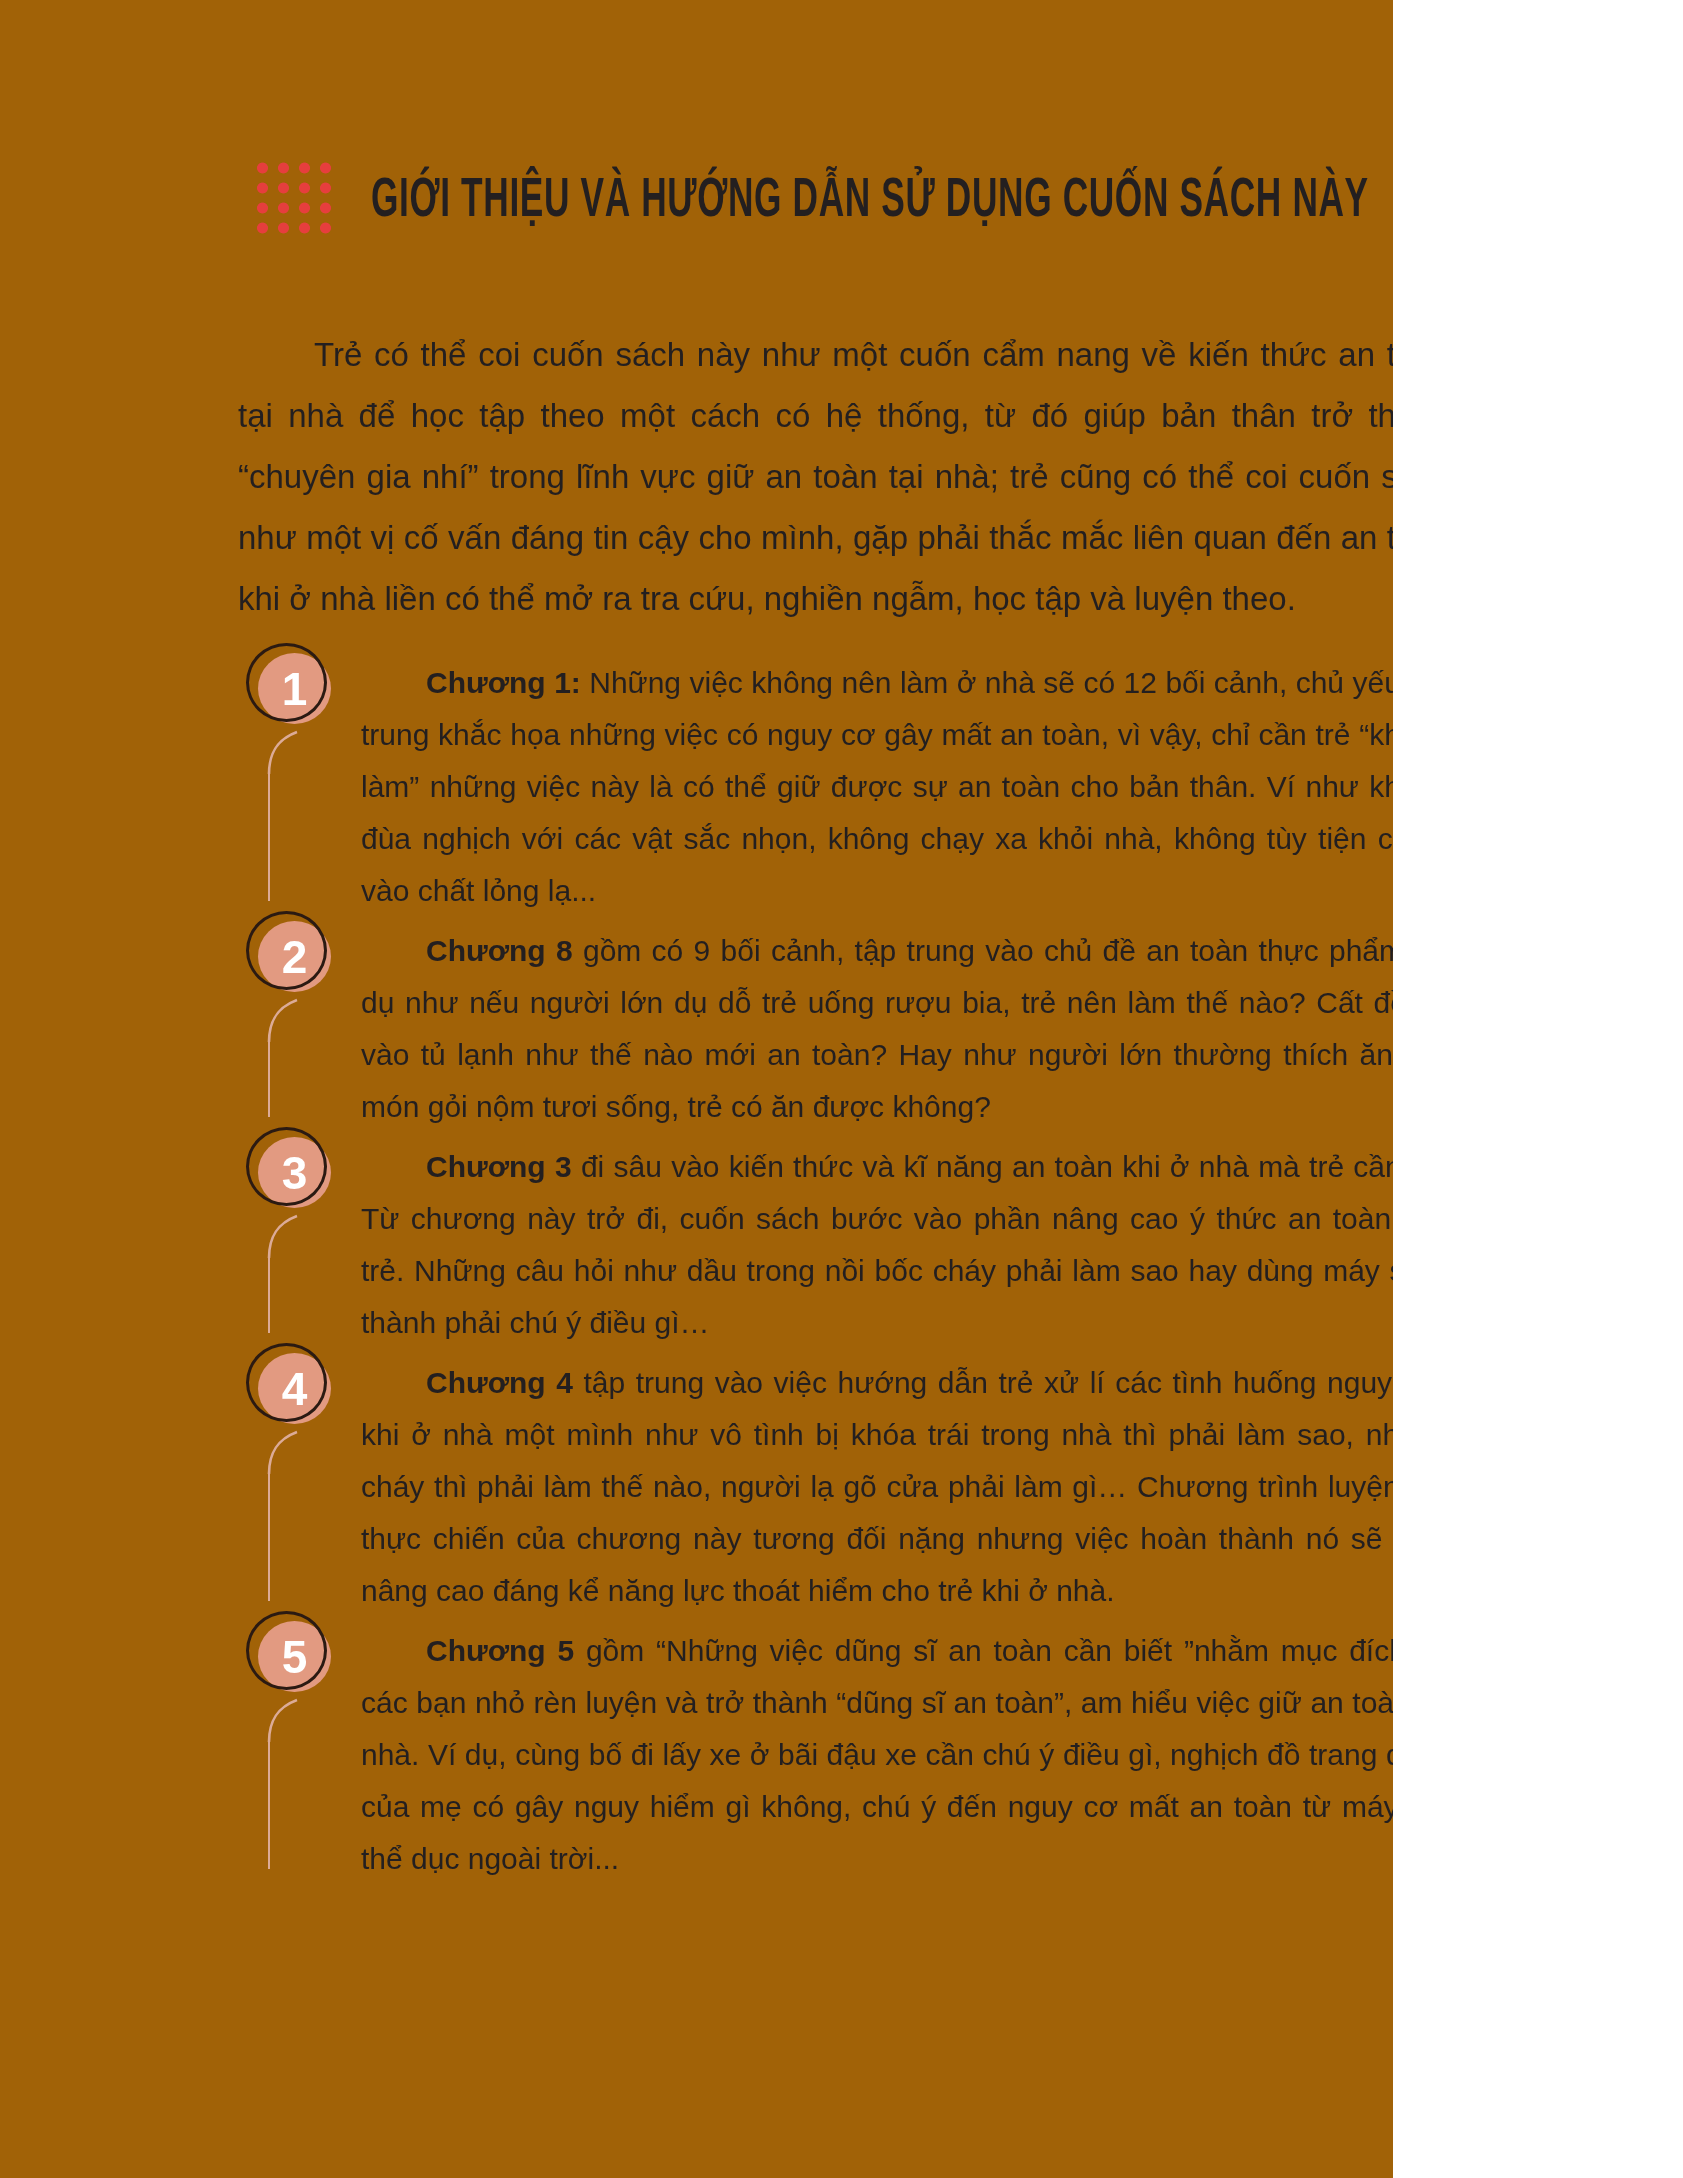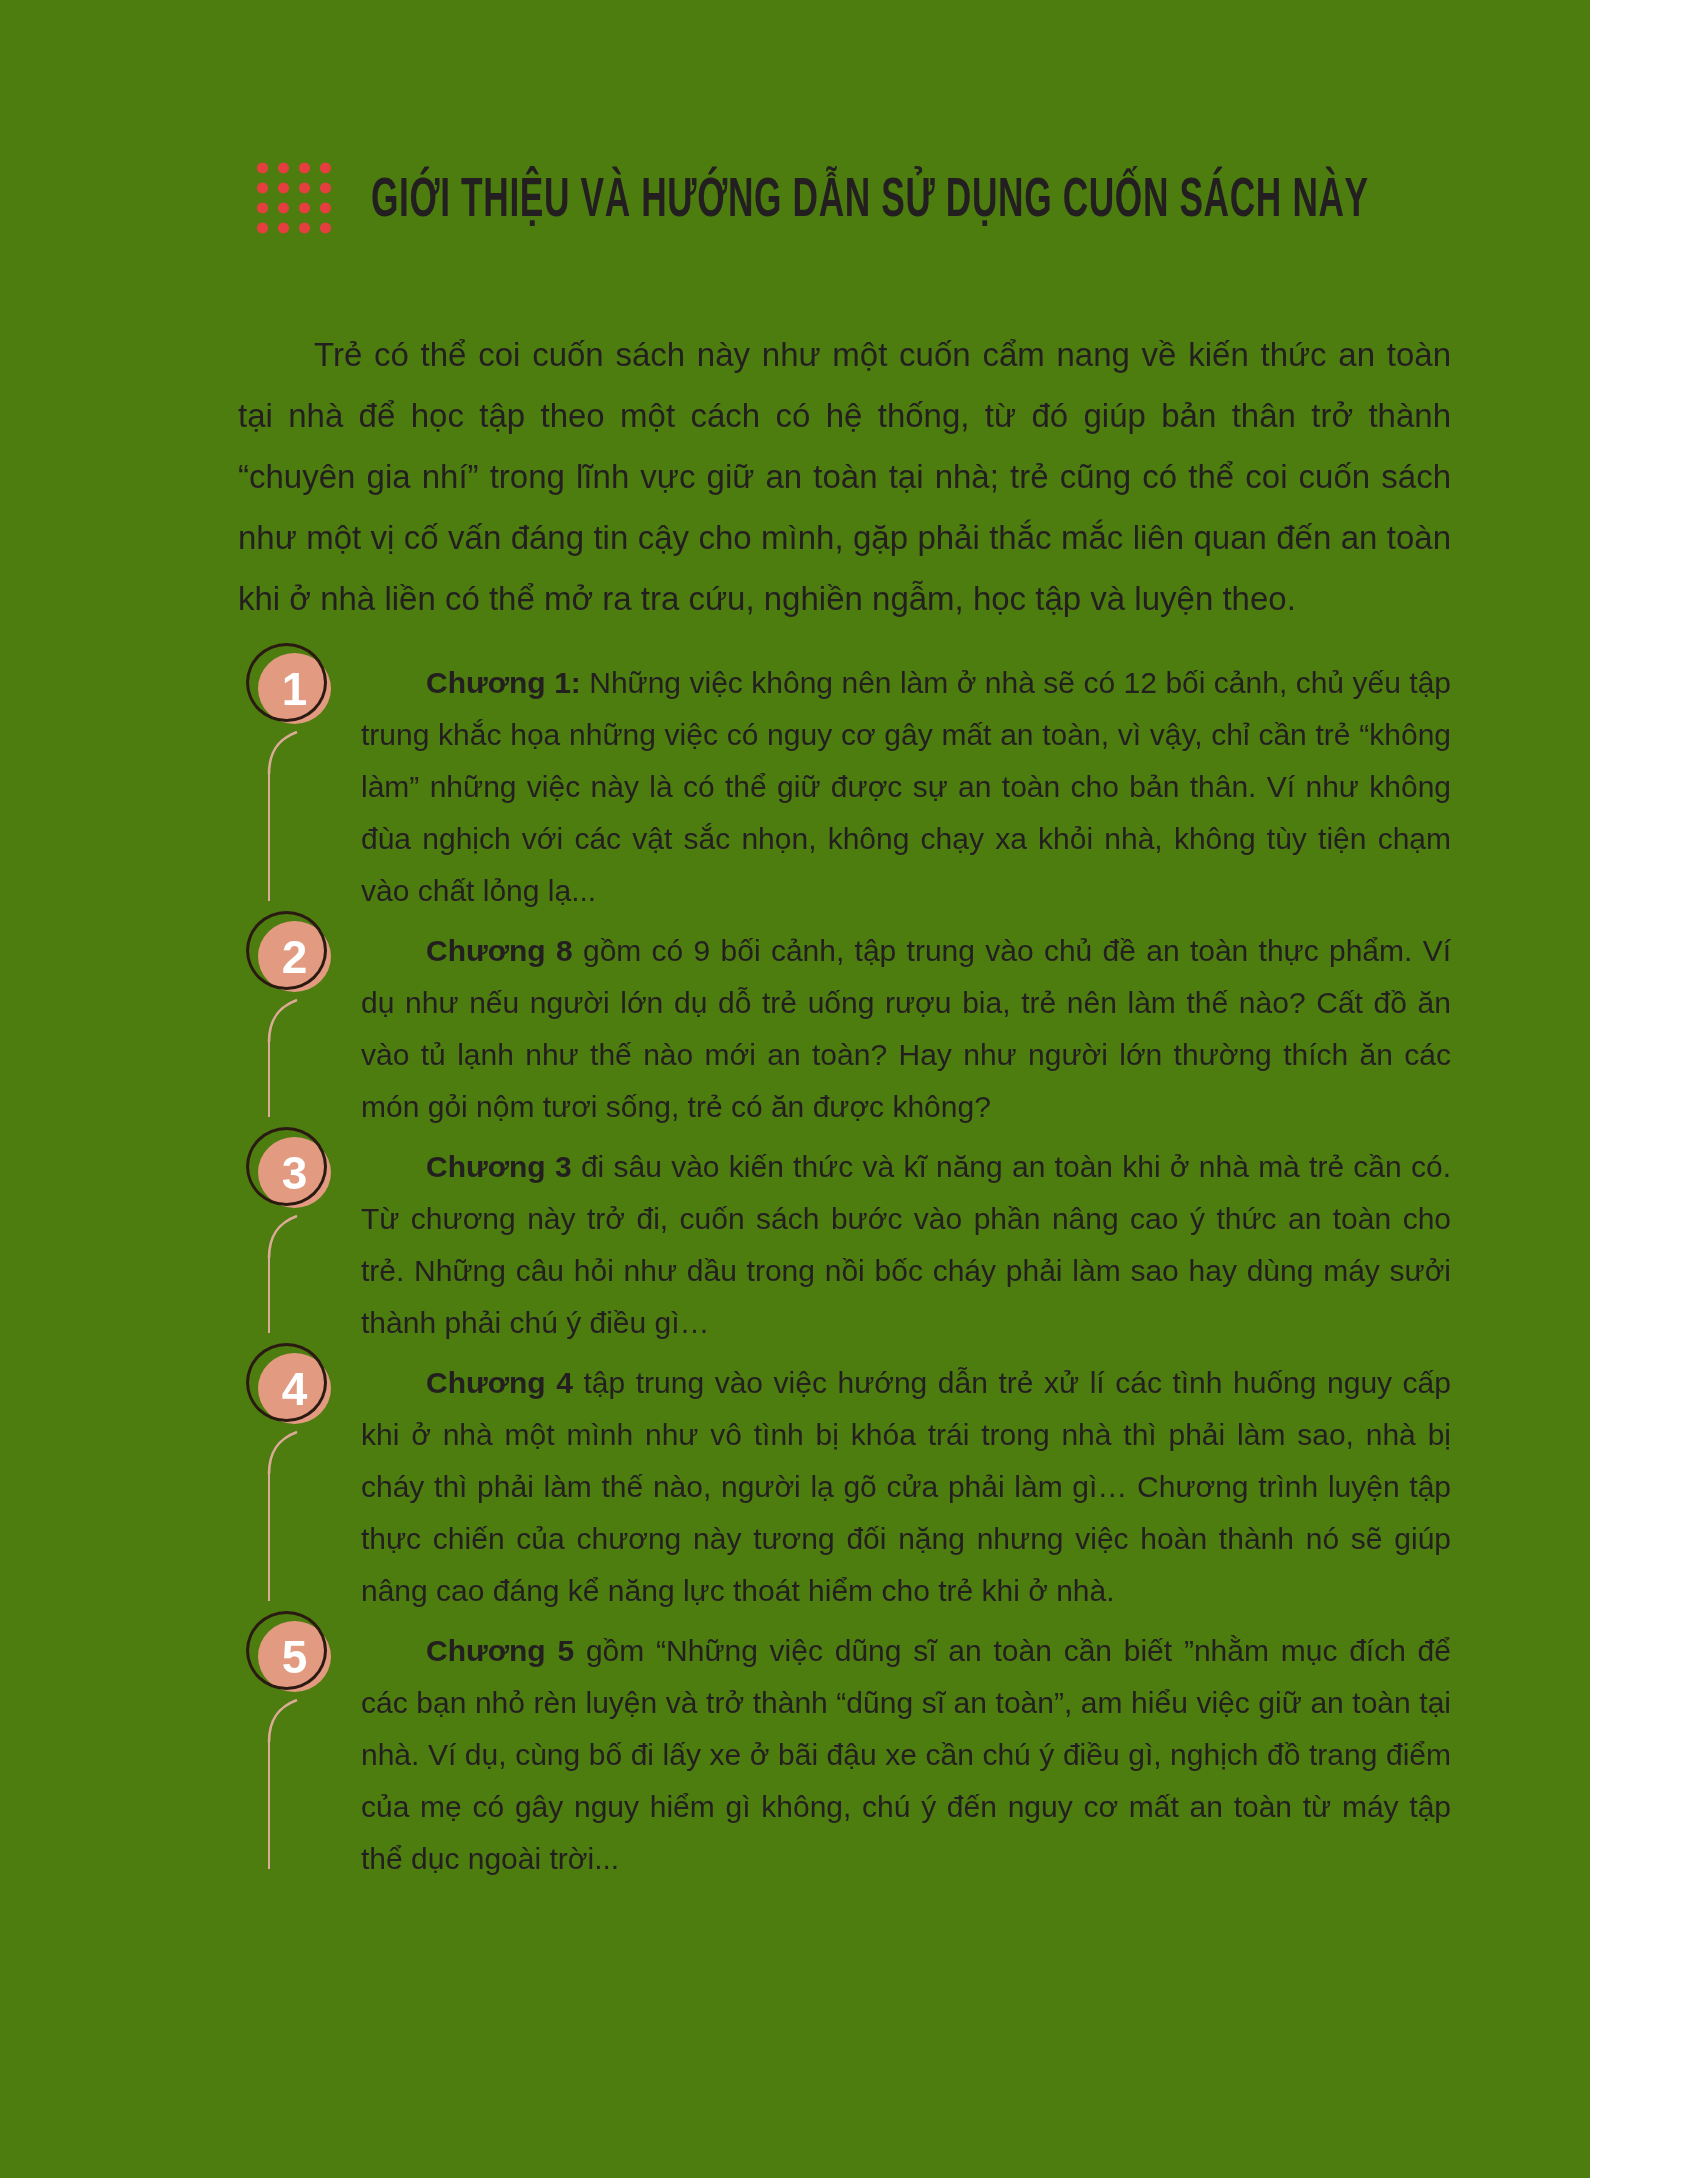--- a/index.html
+++ b/index.html
@@ -1,19 +1,19 @@
 <!DOCTYPE html>
 <html><head>
 <meta charset="utf-8">
 <style>
   html,body{margin:0;padding:0;background:#ffffff;}
   .page{
     position:relative;
-    width:1590px;height:2178px;
-    background:#4d7c0f;
+    width:1393px;height:2178px;
+    background:#a16207;
     font-family:"Liberation Sans", sans-serif;
     color:#231f20;
     overflow:hidden;
   }
   .content{position:absolute;left:238px;top:0;width:1213px;}
 
   
   .title-row{margin-top:156px;margin-left:14px;display:flex;align-items:center;height:81px;}
   .dot-grid{
     width:79px;height:77px;flex:none;

